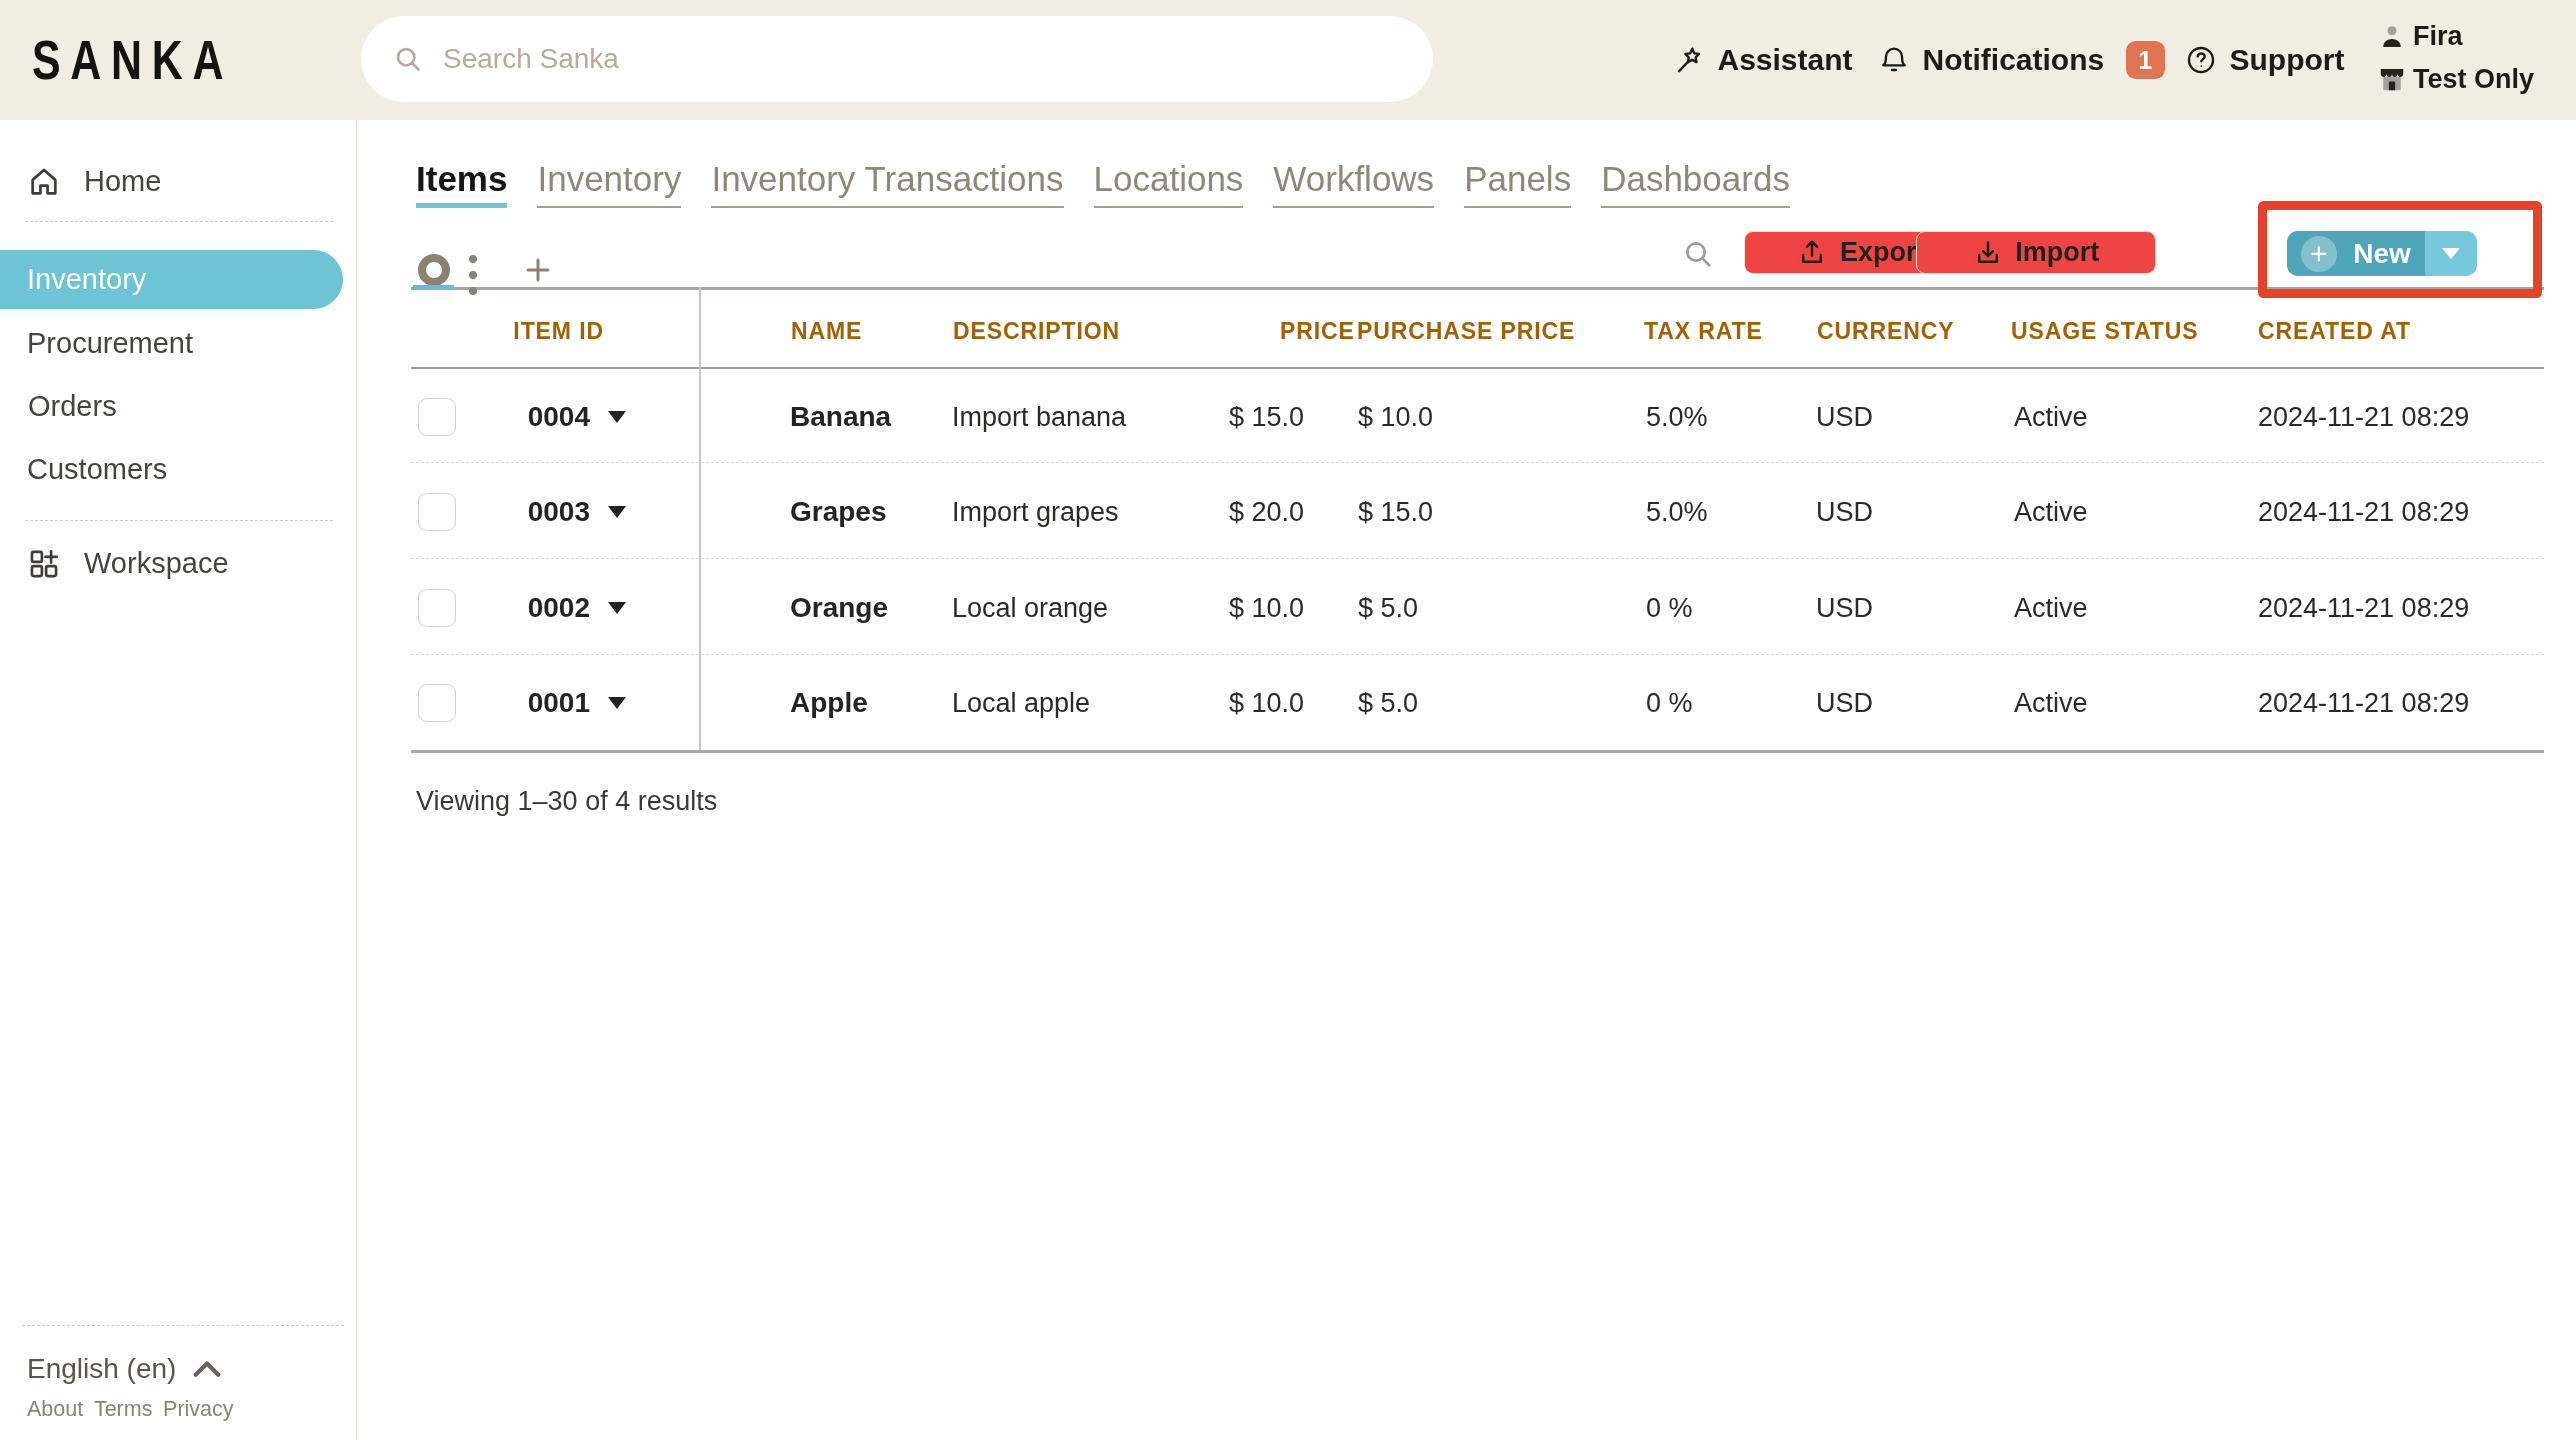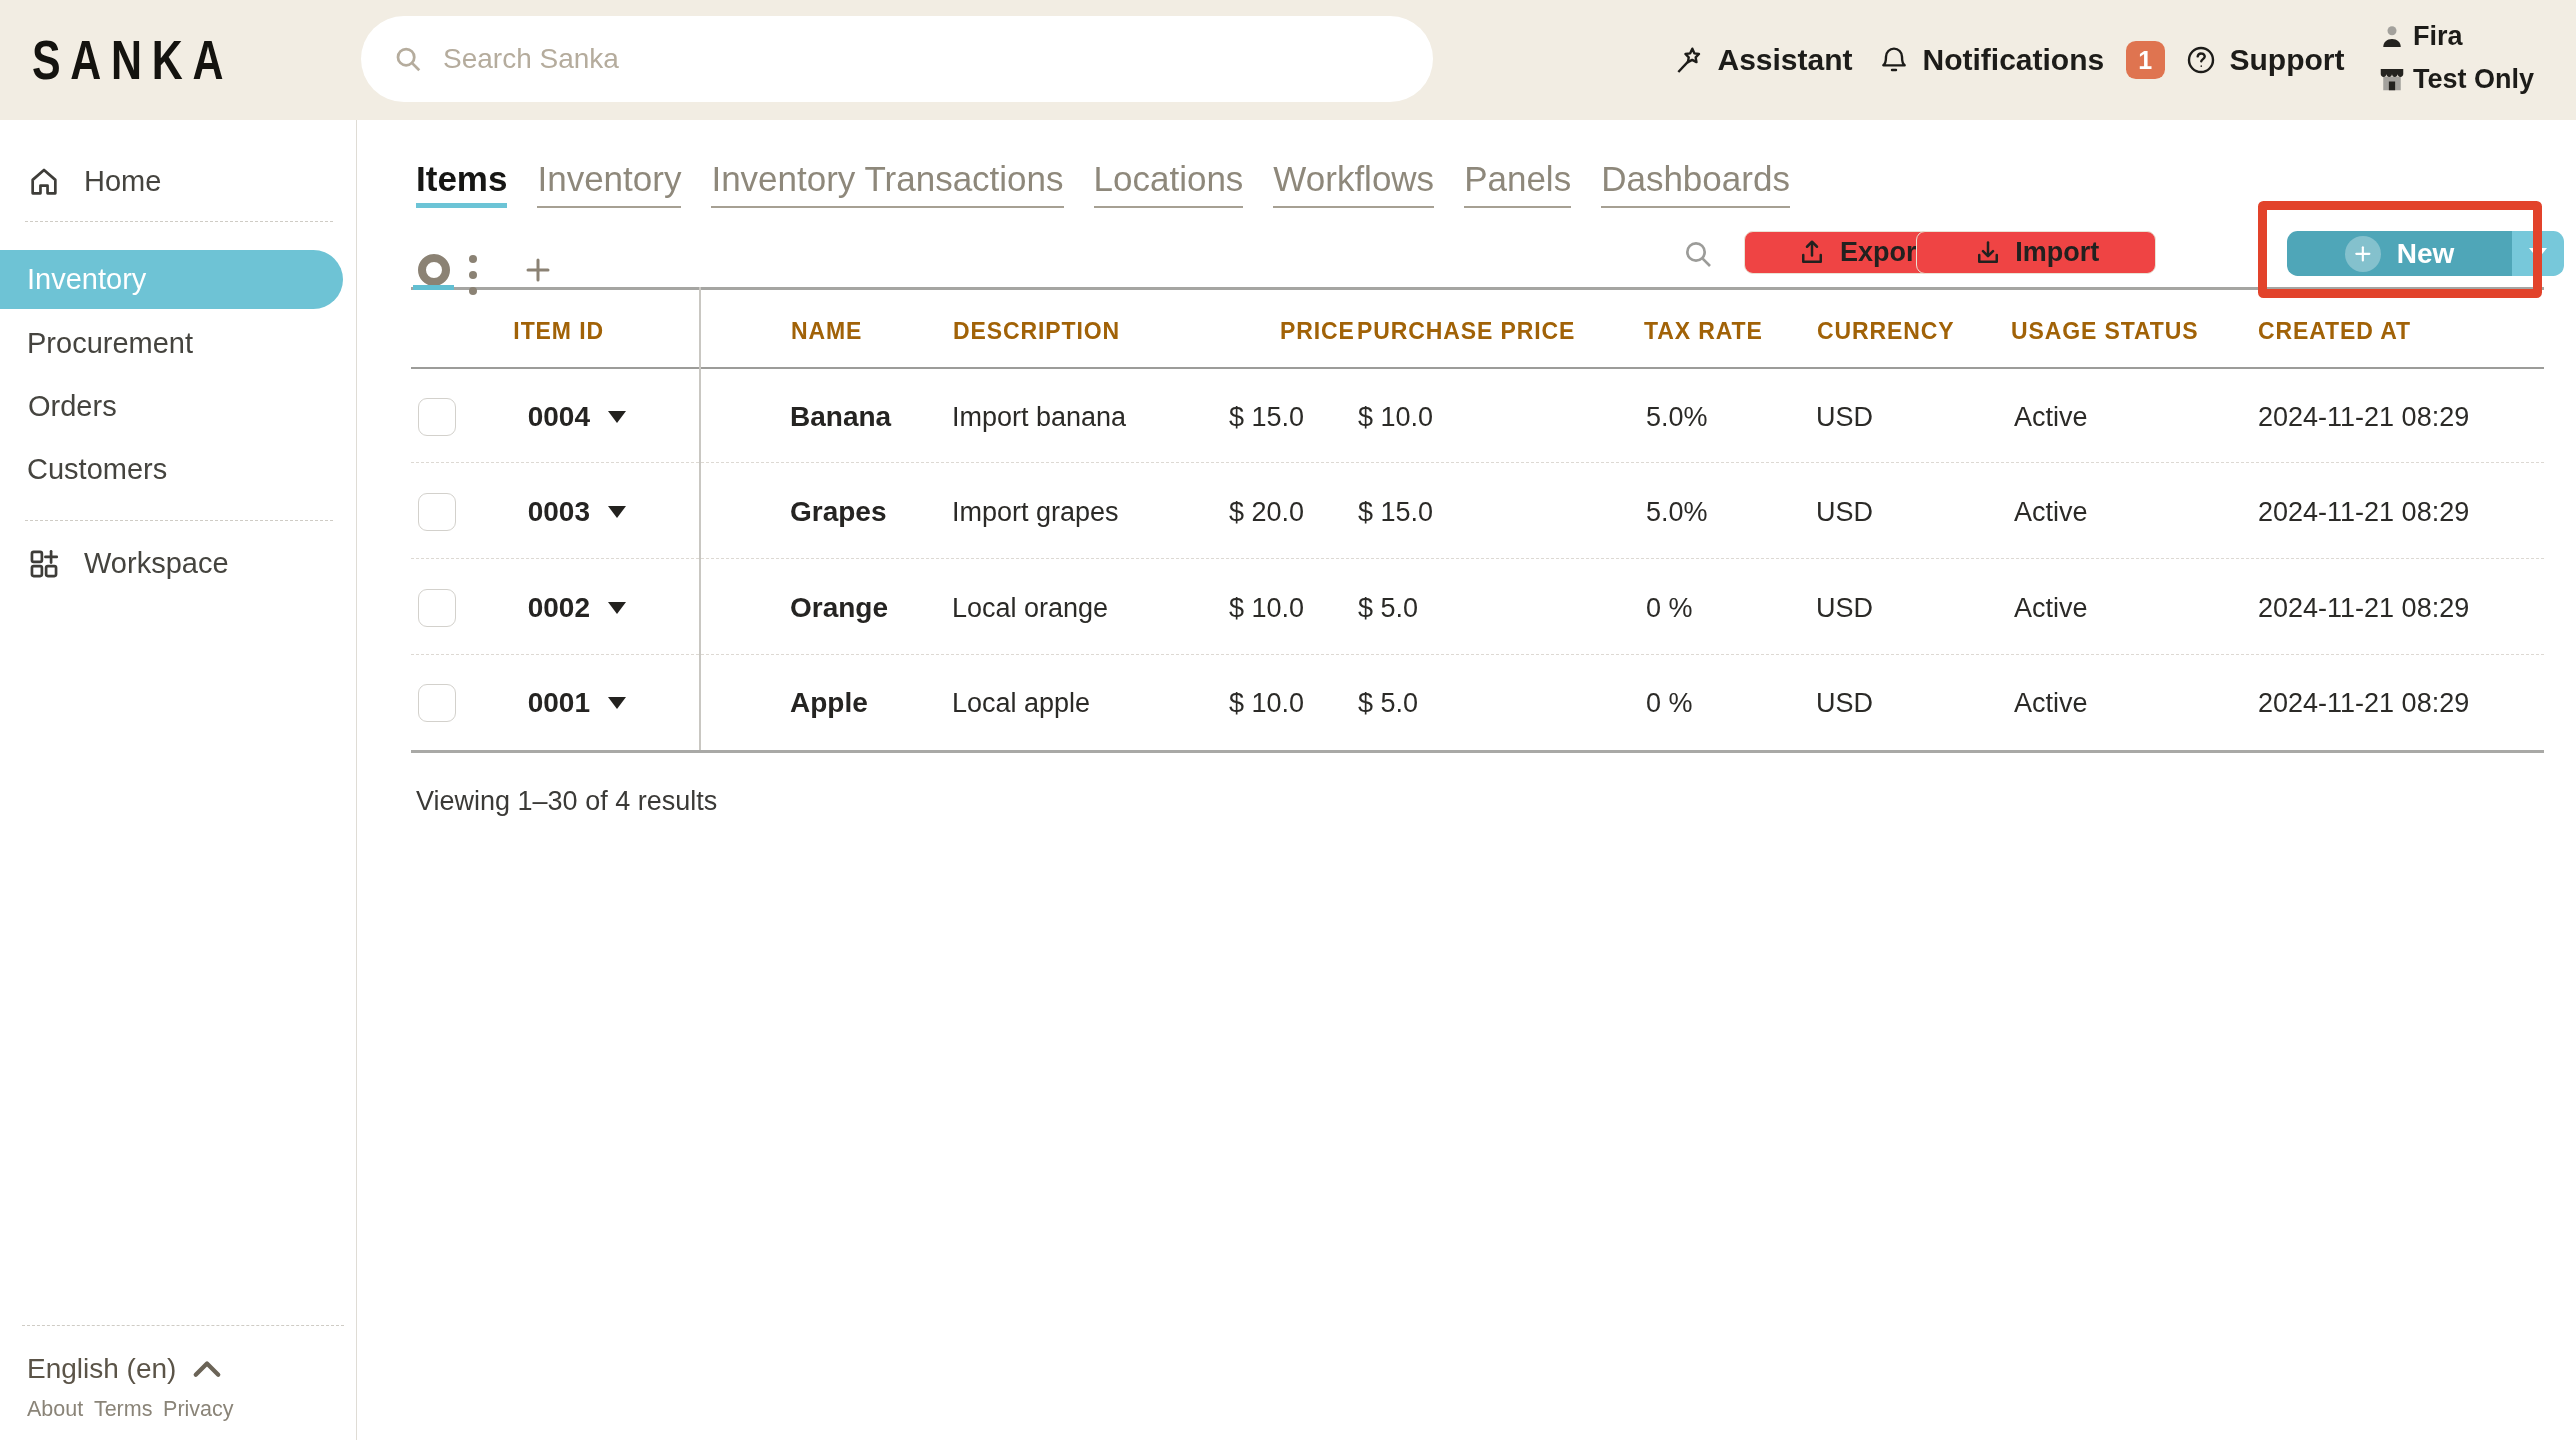--- a/index.html
+++ b/index.html
@@ -68,21 +68,21 @@
   .tline { position:absolute; left:411px; top:287px; width:2133px; height:2.7px; background:#A5A5A2; }
 
   .btn-soft {
     position:absolute; top:231px; height:43px; border-radius:9px; background:#ef4444;
     border:1.8px solid #EAE3D4; display:flex; align-items:center; justify-content:center; gap:12.5px;
     font-size:27px; font-weight:600; color:#22211F; cursor:default;
   }
   .btn-export { left:1744px; width:235px; }
   .btn-import { left:1916px; width:240px; }
 
-  .btn-new { position:absolute; left:2287px; top:231px; width:277px; height:45px; border-radius:10.7px;
+  .btn-new { position:absolute; left:2287px; top:231px; width:190px; height:45px; border-radius:10.7px;
     display:flex; overflow:hidden; cursor:default; }
   .btn-new-main { flex:1; background:#4FA6B8; display:flex; align-items:center; justify-content:center; gap:16px;
     color:#fff; font-size:28px; font-weight:700; }
   .plus-bubble { width:36px; height:36px; border-radius:50%; background:rgba(255,255,255,.30);
     display:flex; align-items:center; justify-content:center; }
   .btn-new-dd { width:52px; background:#77C8DA; display:flex; align-items:center; justify-content:center; }
   .caret-sm { width:0; height:0; border-left:9.8px solid transparent; border-right:9.8px solid transparent; border-top:11.6px solid #fff; }
   .highlight {
     position:absolute; left:2258px; top:201px; width:284px; height:97px;
     border:9px solid #E2432B; border-radius:5.4px; pointer-events:none;

